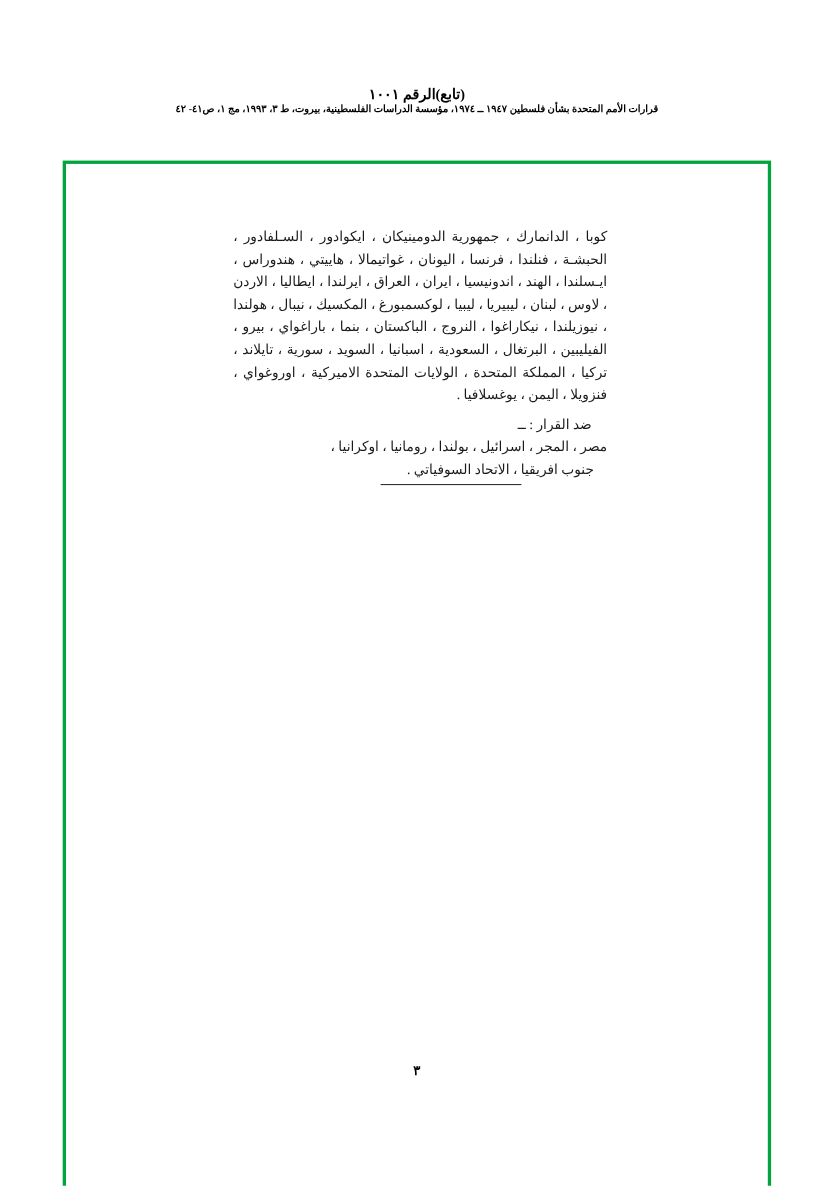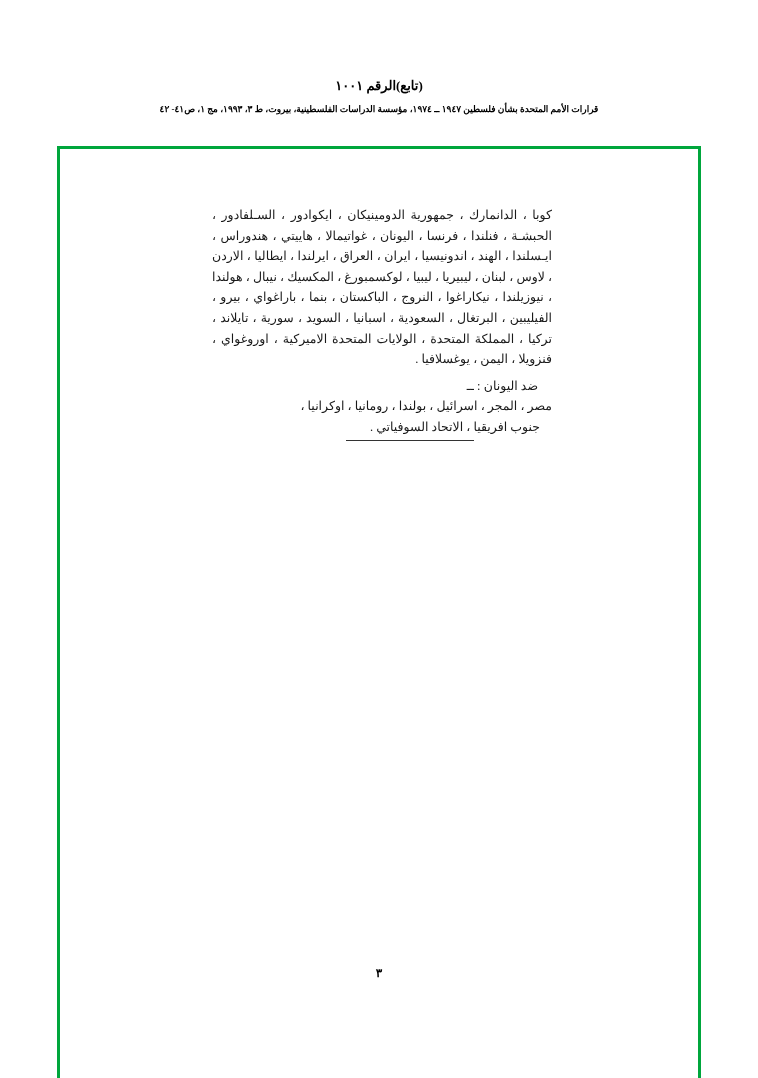--- a/index.html
+++ b/index.html
@@ -31,21 +31,20 @@
     text-align: center;
   }
   .doc-title {
     font-size: 13px;
     font-weight: bold;
     letter-spacing: 0.5px;
     line-height: 1.2;
     direction: rtl;
   }
   .doc-subtitle {
-    margin-top: 10px;
     font-size: 9px;
     font-weight: bold;
     line-height: 1.3;
     direction: rtl;
     white-space: nowrap;
   }
 
   
   .frame {
     position: absolute;
@@ -144,21 +143,21 @@
     <div class="doc-subtitle">قرارات الأمم المتحدة بشأن فلسطين ١٩٤٧ ــ ١٩٧٤، مؤسسة الدراسات الفلسطينية، بيروت، ط ٣، ١٩٩٣، مج ١، ص٤١- ٤٢</div>
   </div>
 
   <div class="frame">
     <div class="frame-inner">
 
       <div class="body-text">
 
         <p class="para-countries">كوبا ، الدانمارك ، جمهورية الدومينيكان ، ايكوادور ، السـلفادور ، الحبشـة ، فنلندا ، فرنسا ، اليونان ، غواتيمالا ، هاييتي ، هندوراس ، ايـسلندا ، الهند ، اندونيسيا ، ايران ، العراق ، ايرلندا ، ايطاليا ، الاردن ، لاوس ، لبنان ، ليبيريا ، ليبيا ، لوكسمبورغ ، المكسيك ، نيبال ، هولندا ، نيوزيلندا ، نيكاراغوا ، النروج ، الباكستان ، بنما ، باراغواي ، بيرو ، الفيليبين ، البرتغال ، السعودية ، اسبانيا ، السويد ، سورية ، تايلاند ، تركيا ، المملكة المتحدة ، الولايات المتحدة الاميركية ، اوروغواي ، فنزويلا ، اليمن ، يوغسلافيا .</p>
 
-        <p class="para-against">ضد اليونان : ــ</p>
+        <p class="para-against">ضد القرار : ــ</p>
 
 
         <p class="para-abstain-2">مصر ، المجر ، اسرائيل ، بولندا ، رومانيا ، اوكرانيا ،</p>
 
         <p class="para-abstain-3">جنوب افريقيا ، الاتحاد السوفياتي .</p>
 
         <div class="rule"></div>
       </div>
 
       <div class="artifact"></div>

